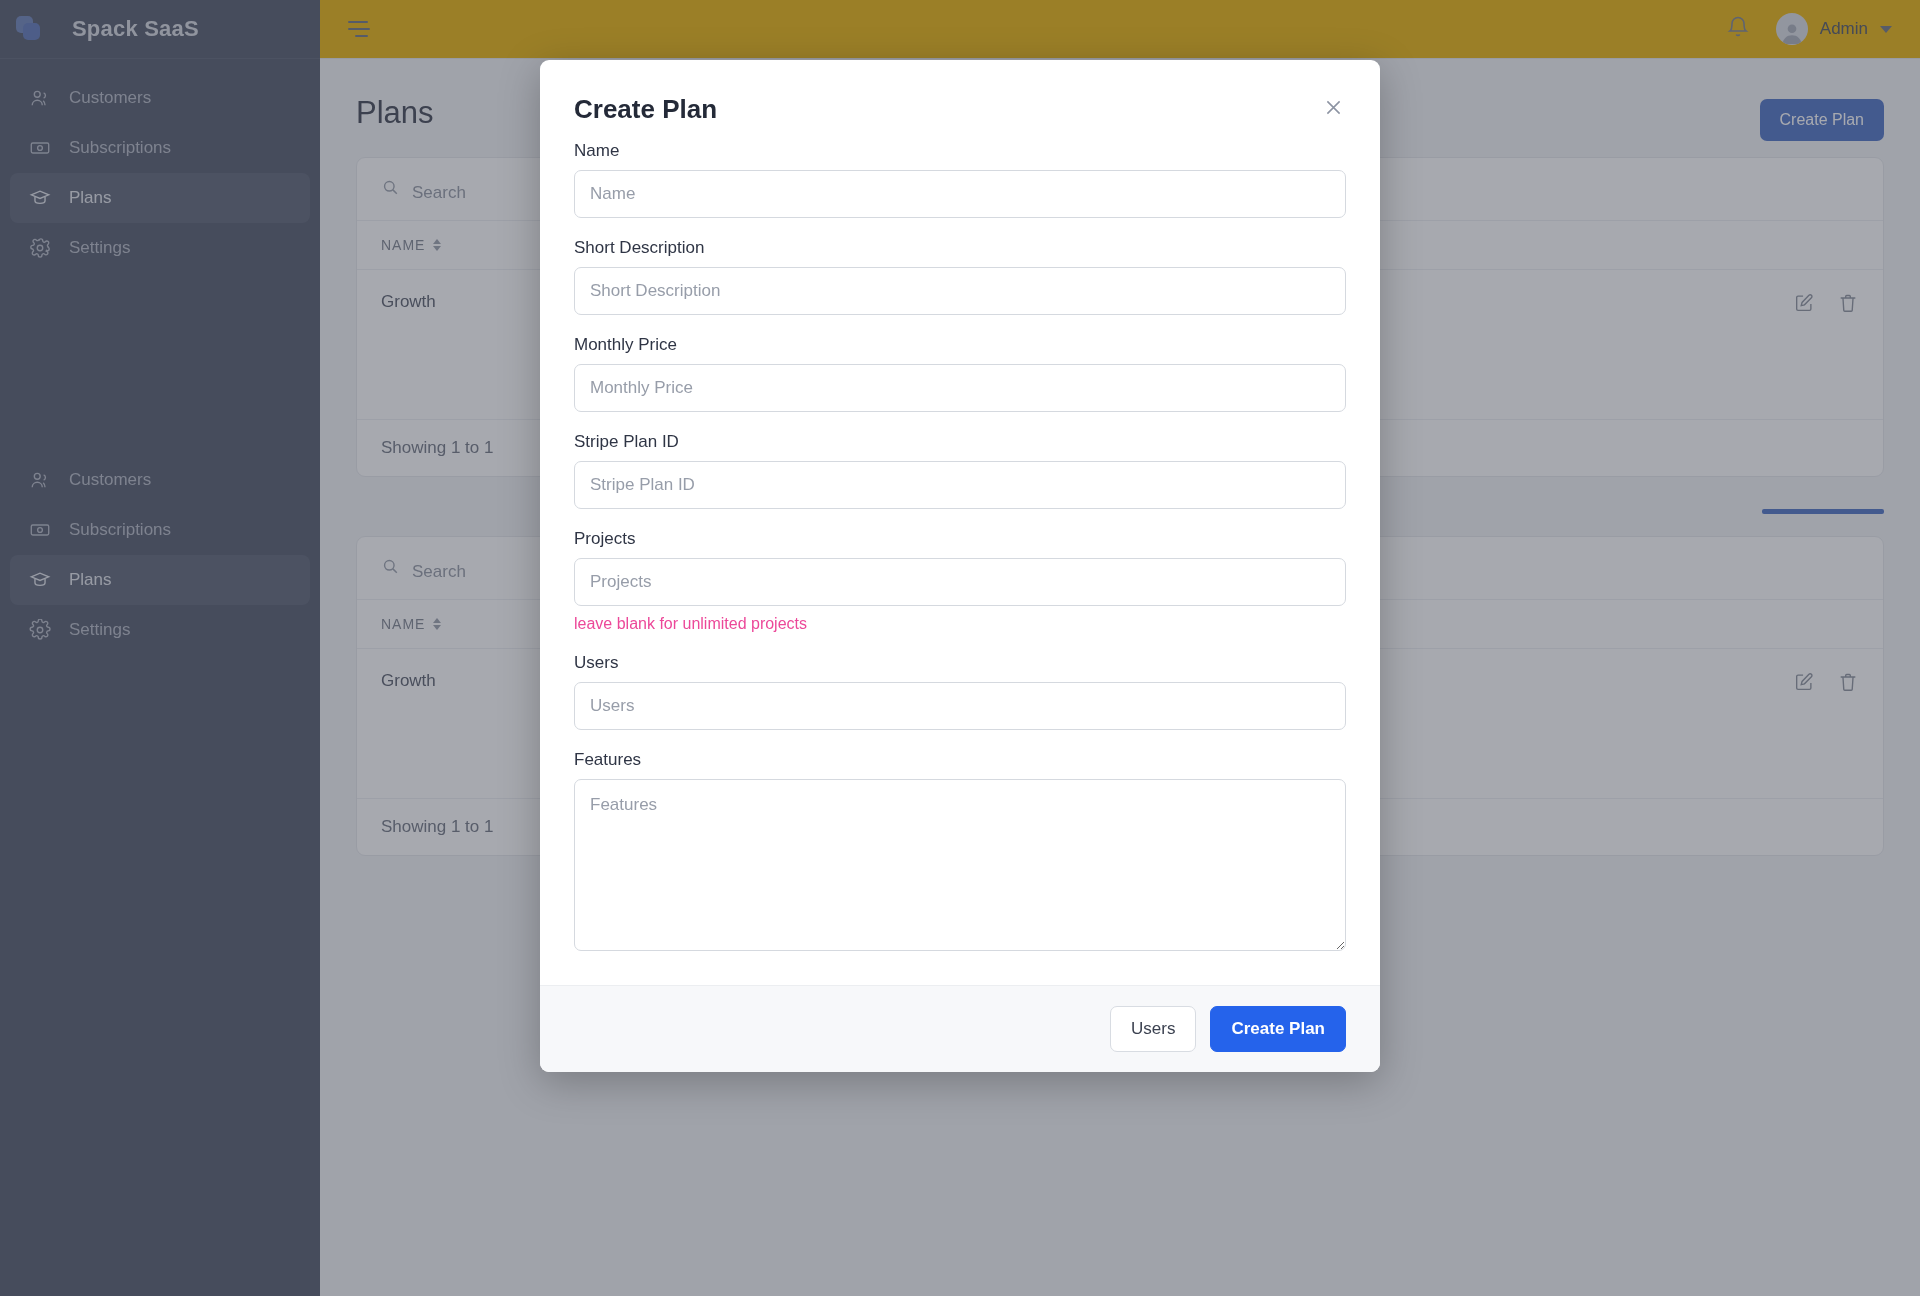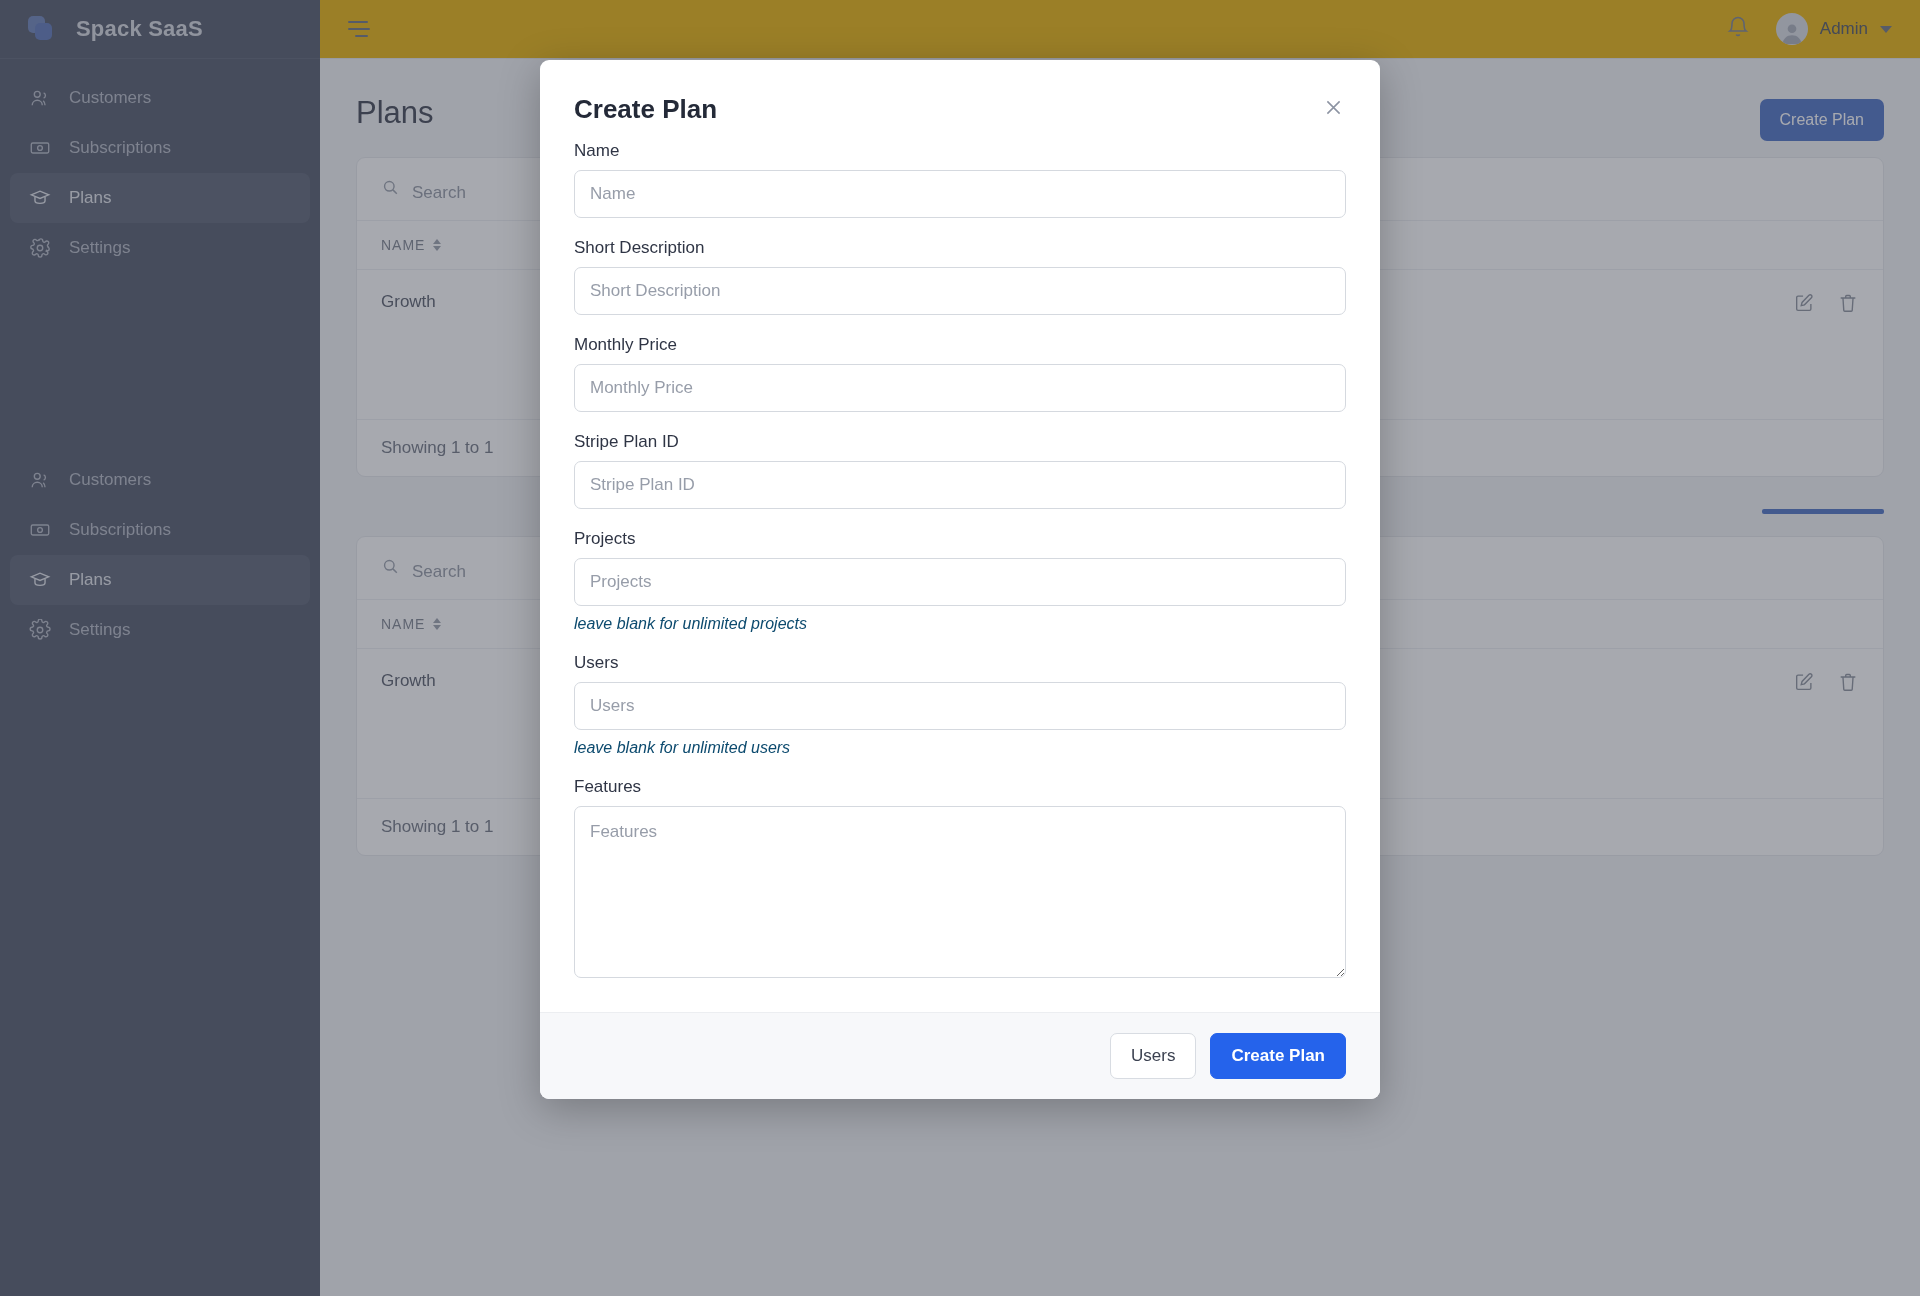--- a/index.html
+++ b/index.html
@@ -31,22 +31,22 @@
     flex: 0 0 320px;
     background: #4f5668;
     color: #c9cdd6;
     display: flex;
     flex-direction: column;
   }
   .brand {
     height: 59px;
     display: flex;
     align-items: center;
-    gap: 22px;
-    padding: 0 28px;
+    gap: 30px;
+    padding: 0 16px;
     border-bottom: 1px solid #5a6173;
   }
   .brand-logo {
     position: relative;
     width: 26px;
     height: 26px;
     flex: 0 0 26px;
   }
   .brand-logo i {
     position: absolute;
@@ -241,23 +241,22 @@
     outline: none;
   }
   .input::placeholder, .textarea::placeholder { color: #979da9; }
   .textarea {
     height: 172px;
     resize: vertical;
     line-height: 1.45;
   }
   .help {
     font-size: 16px;
-    color: #0c4a6e;
+    color: #ec4899;
     margin-top: 9px;
-    font-style: italic;
   }
 
   .modal-foot {
     background: #f7f8fa;
     border-top: 1px solid #eceef1;
     padding: 20px 34px;
     display: flex;
     justify-content: flex-end;
     gap: 14px;
   }
@@ -536,21 +535,20 @@
 
       <div class="field">
         <label class="field-label">Projects</label>
         <input class="input" type="text" placeholder="Projects" style="">
         <div class="help">leave blank for unlimited projects</div>
       </div>
 
       <div class="field">
         <label class="field-label">Users</label>
         <input class="input" type="text" placeholder="Users" style="">
-        <div class="help">leave blank for unlimited users</div>
       </div>
 
       <div class="field" style="margin-bottom:0">
         <label class="field-label">Features</label>
         <textarea class="textarea" placeholder="Features" style=""></textarea>
       </div>
     </div>
 
     <div class="modal-foot">
       <button class="btn btn-cancel">Users</button>

